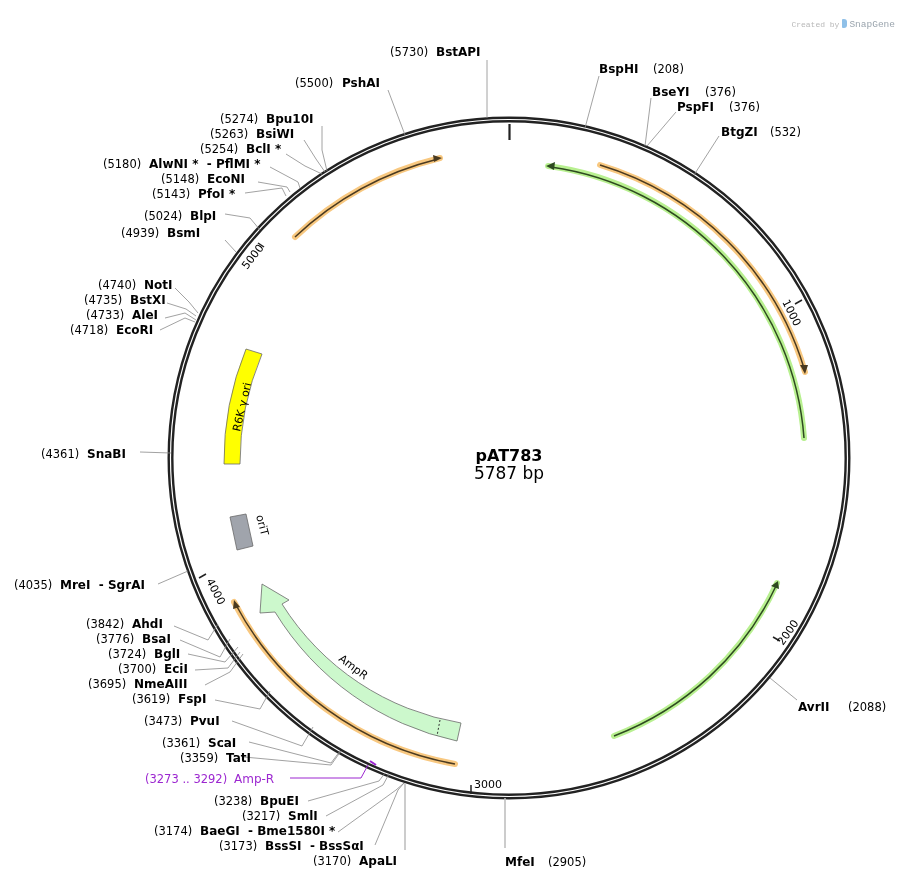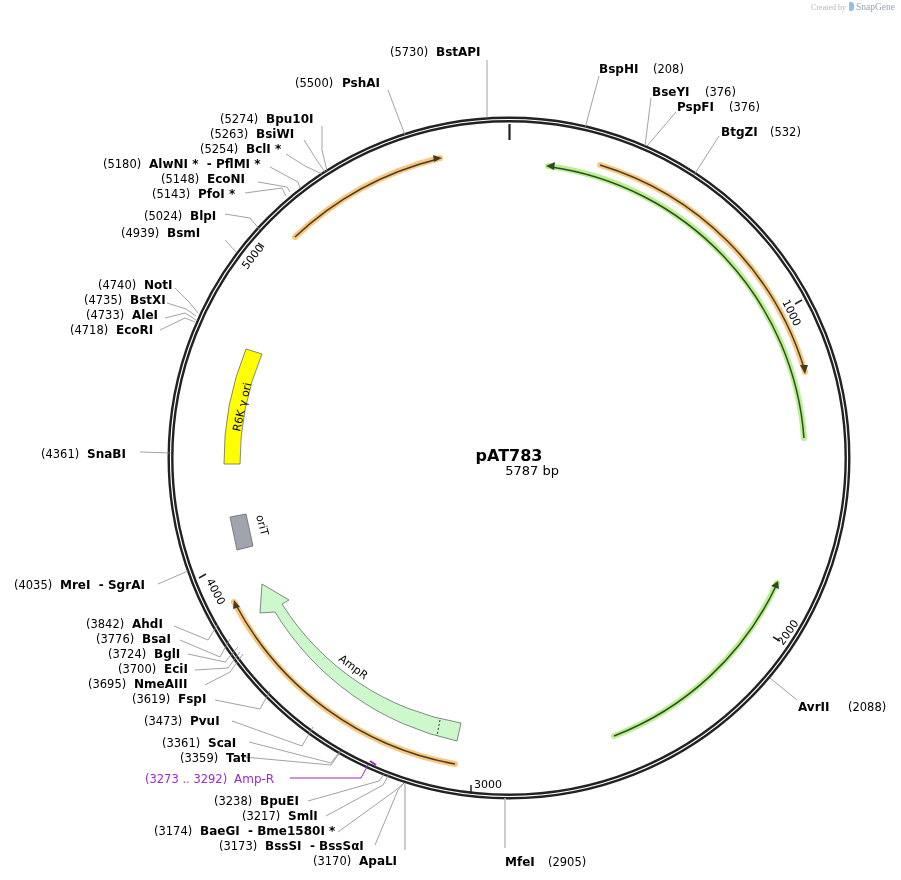--- a/index.html
+++ b/index.html
@@ -1,22 +1,22 @@
 <!DOCTYPE html>
 <html><head>
 <meta charset="utf-8">
 <style>
   html, body { margin:0; padding:0; background:#ffffff; }
   body { width:901px; height:880px; position:relative; overflow:hidden; font-family:"DejaVu Sans", sans-serif; }
   #map { position:absolute; left:0; top:0; }
-  .credit { position:absolute; right:6px; top:2px; font-size:8px; color:#b8b8b8; font-family:Liberation Serif, serif; }
+  .credit { position:absolute; right:6px; top:19px; font-size:8px; color:#b8b8b8; font-family:Liberation Mono, monospace; }
   .credit .brand { color:#9aa4ad; font-size:9.5px; }
   .credit .logo { display:inline-block; width:5px; height:9px; background:#8fc0e8; border-radius:1px 3px 3px 1px; vertical-align:-1px; margin:0 2px 0 3px; }
   .title { position:absolute; left:459px; top:446px; width:100px; text-align:center; font-weight:bold; font-size:16px; color:#000; }
-  .subtitle { position:absolute; left:459px; top:463px; width:100px; text-align:right; font-size:13px; color:#000; }
+  .subtitle { position:absolute; left:459px; top:463px; width:100px; text-align:center; font-size:17px; color:#000; }
   svg text { font-family:"DejaVu Sans", sans-serif; }
   .enz { font-weight:bold; font-size:12px; fill:#000; }
   .pos { font-size:11.5px; fill:#000; }
 </style>
 </head>
 <body>
 
 <div class="credit">
   <span>Created by</span><span class="logo"></span><span class="brand">SnapGene</span>
 </div>

